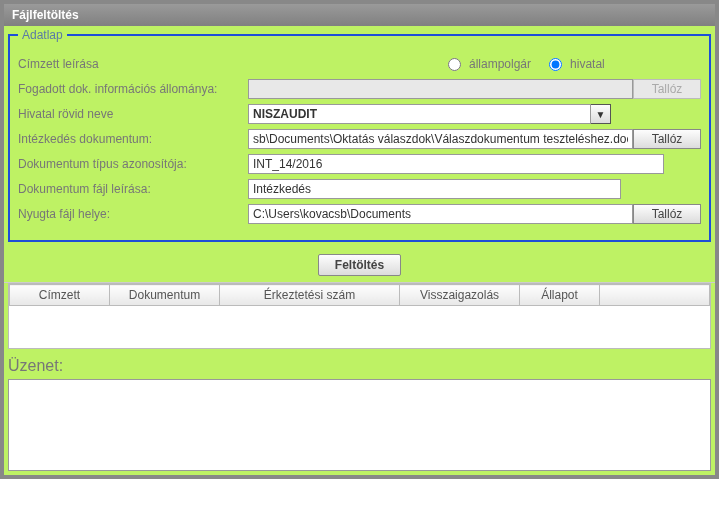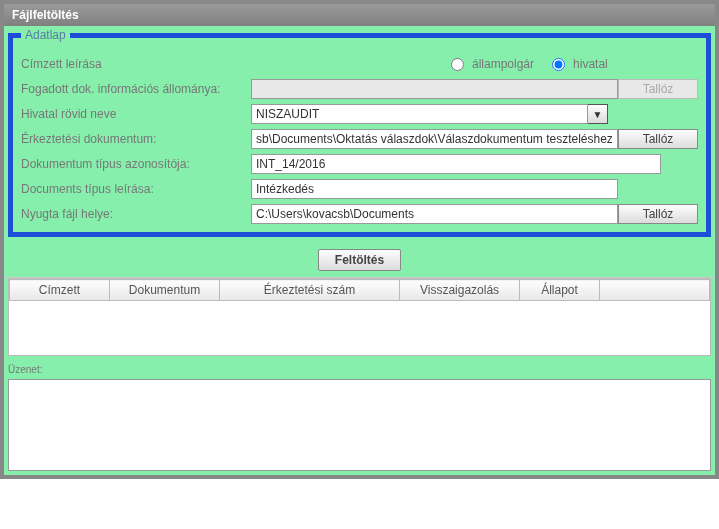--- a/index.html
+++ b/index.html
@@ -7,37 +7,37 @@
     margin: 0;
     padding: 0;
     font-family: Arial, sans-serif;
     font-size: 12px;
     background: #fff;
     width: 719px;
     color: #666;
   }
   .window-border {
     border: 4px solid #888;
-    background: #86efac;
+    background: #bef264;
     width: 719px;
   }
   .title-bar {
     background: linear-gradient(to bottom, #9a9a9a, #808080);
     color: #fff;
     font-weight: bold;
     padding: 4px 8px;
     font-size: 12px;
   }
   .content {
     padding: 0px 0 0 0;
   }
   fieldset.adatlap {
-    border: 5px solid #1d4ed8;
+    border: 2px solid #1d4ed8;
     margin: 2px 4px 6px 4px;
-    padding: 8px 8px 4px 8px;
+    padding: 8px 8px 12px 8px;
   }
   fieldset.adatlap legend {
     color: #5a7ba5;
     font-size: 12px;
     padding: 0 4px;
   }
   .form-row {
     display: flex;
     align-items: center;
     margin: 3px 0;
@@ -67,37 +67,37 @@
   }
   .combo-input {
     flex: 1;
     border: 1px solid #555;
     padding: 1px 4px;
     font-size: 12px;
     font-family: Arial, sans-serif;
     height: 20px;
     background: #fff;
     color: #333;
-    font-weight: normal;
+    font-weight: bold;
   }
   .combo-btn {
     width: 20px;
     height: 20px;
     border: 1px solid #555;
     border-left: none;
     background: linear-gradient(to bottom, #fdfdfd, #dcdcdc);
     display: flex;
     align-items: center;
     justify-content: center;
     cursor: pointer;
     font-size: 10px;
     color: #333;
   }
   .browse-col {
-    width: 80px;
+    width: 68px;
   }
   .btn {
     border: 1px solid #888;
     background: linear-gradient(to bottom, #fdfdfd, #dcdcdc);
     font-size: 12px;
     font-family: Arial, sans-serif;
     padding: 2px 8px;
     height: 20px;
     color: #444;
     cursor: pointer;
@@ -135,21 +135,21 @@
     font-size: 12px;
     font-weight: bold;
     padding: 3px 16px;
     color: #444;
     cursor: pointer;
     border-radius: 2px;
   }
   .table-area {
     margin: 0 4px;
     border: 1px solid #bbb;
-    height: 78px;
+    height: 66px;
     background: #fff;
   }
   table.results {
     width: 100%;
     border-collapse: collapse;
     table-layout: fixed;
   }
   table.results th {
     border: 1px solid #bbb;
     background: linear-gradient(to bottom, #fdfdfd, #e8e8e8);
@@ -158,21 +158,21 @@
     font-size: 12px;
     padding: 3px 4px;
     text-align: center;
     height: 20px;
   }
   .msg-section {
     margin: 8px 4px 4px 4px;
   }
   .msg-label {
     color: #777;
-    font-size: 10px;
+    font-size: 16px;
     margin-bottom: 4px;
     display: block;
   }
   .msg-box {
     width: 100%;
     height: 92px;
     border: 1px solid #999;
     background: #fff;
   }
   .readonly-gray {
@@ -221,38 +221,38 @@
         <div class="form-label">Hivatal rövid neve</div>
         <div class="form-input-col" style="margin-right:90px;">
           <input type="text" class="combo-input" value="NISZAUDIT" style="">
           <div class="combo-btn">
             <span>▼</span>
           </div>
         </div>
       </div>
 
       <div class="form-row">
-        <div class="form-label">Érkeztetési dokumentum:</div>
+        <div class="form-label">Intézkedés dokumentum:</div>
         <div class="form-input-col">
           <input type="text" value="sb\Documents\Oktatás válaszdok\Válaszdokumentum teszteléshez.docx" style="">
         </div>
         <div class="browse-col">
           <button class="btn">Tallóz</button>
         </div>
       </div>
 
       <div class="form-row">
         <div class="form-label">Dokumentum típus azonosítója:</div>
         <div class="form-input-col" style="margin-right:37px;">
           <input type="text" value="INT_14/2016" style="">
         </div>
       </div>
 
       <div class="form-row">
-        <div class="form-label">Documents típus leírása:</div>
+        <div class="form-label">Dokumentum fájl leírása:</div>
         <div class="form-input-col" style="margin-right:80px;">
           <input type="text" value="Intézkedés" style="">
         </div>
       </div>
 
       <div class="form-row">
         <div class="form-label">Nyugta fájl helye:</div>
         <div class="form-input-col">
           <input type="text" value="C:\Users\kovacsb\Documents" style="">
         </div>

